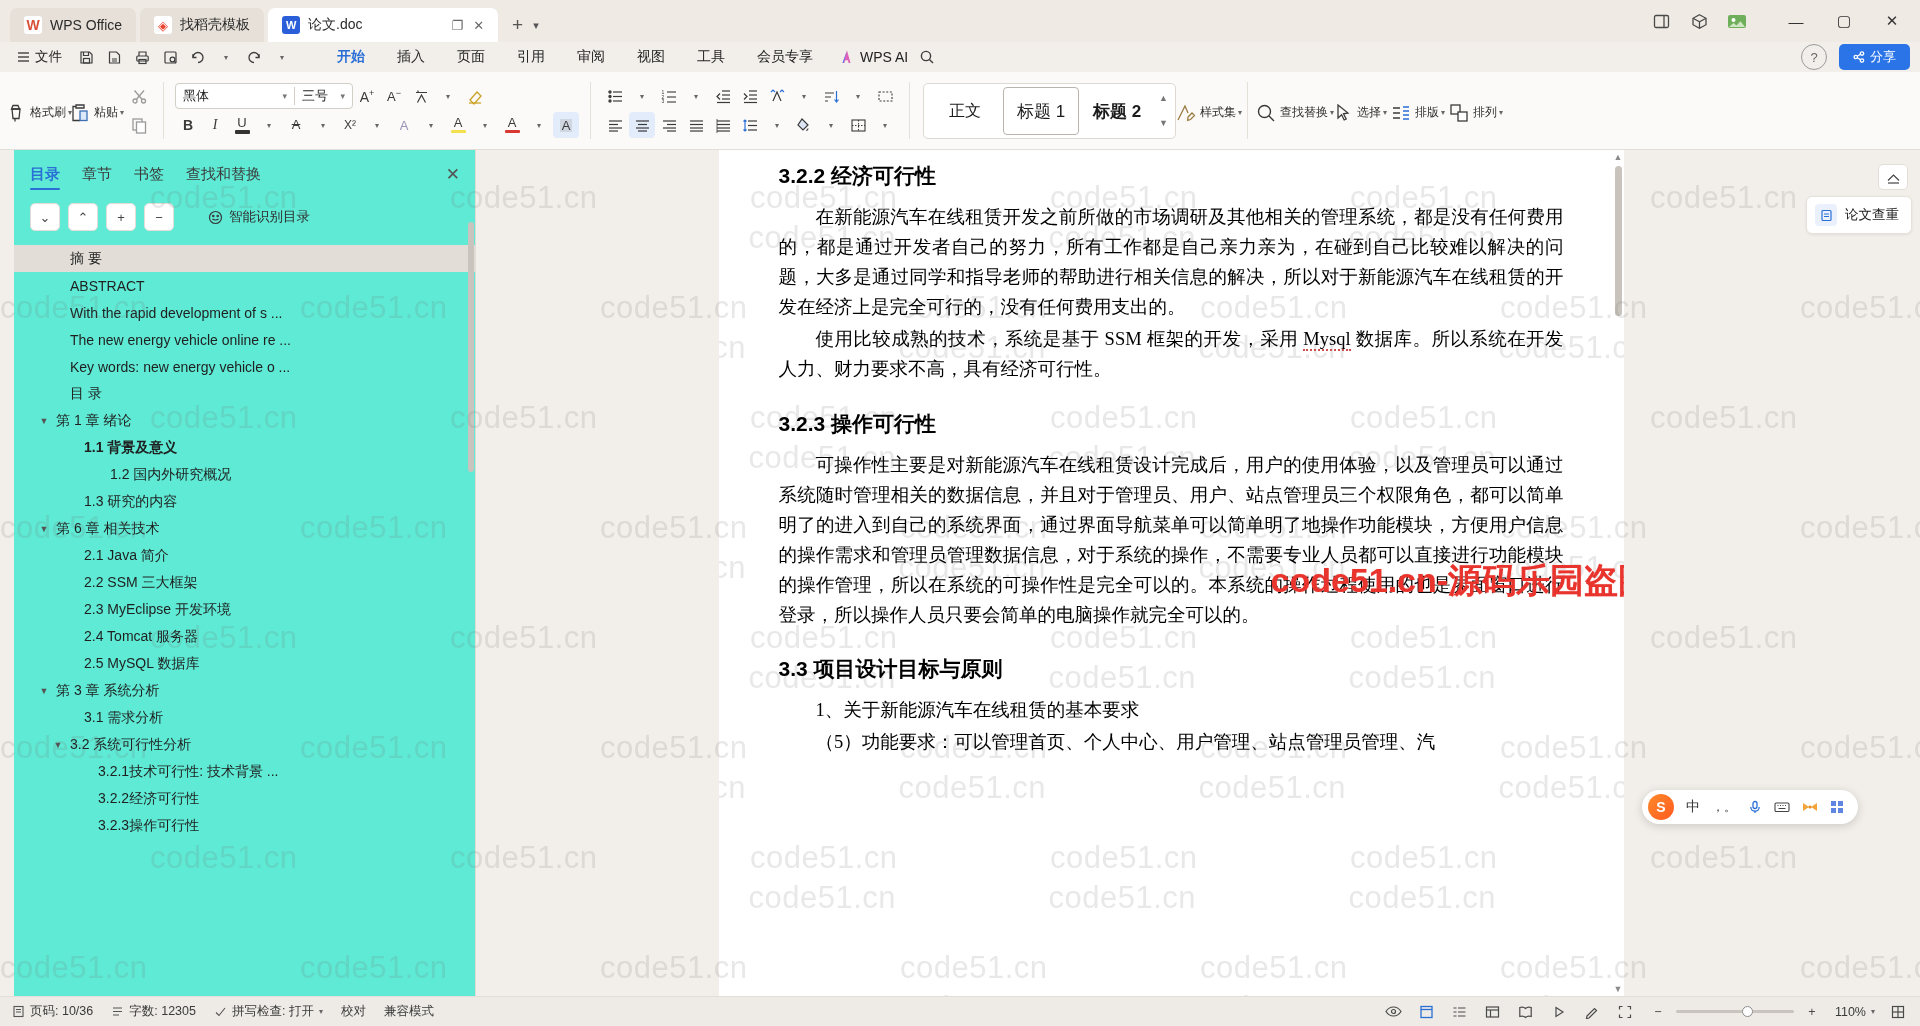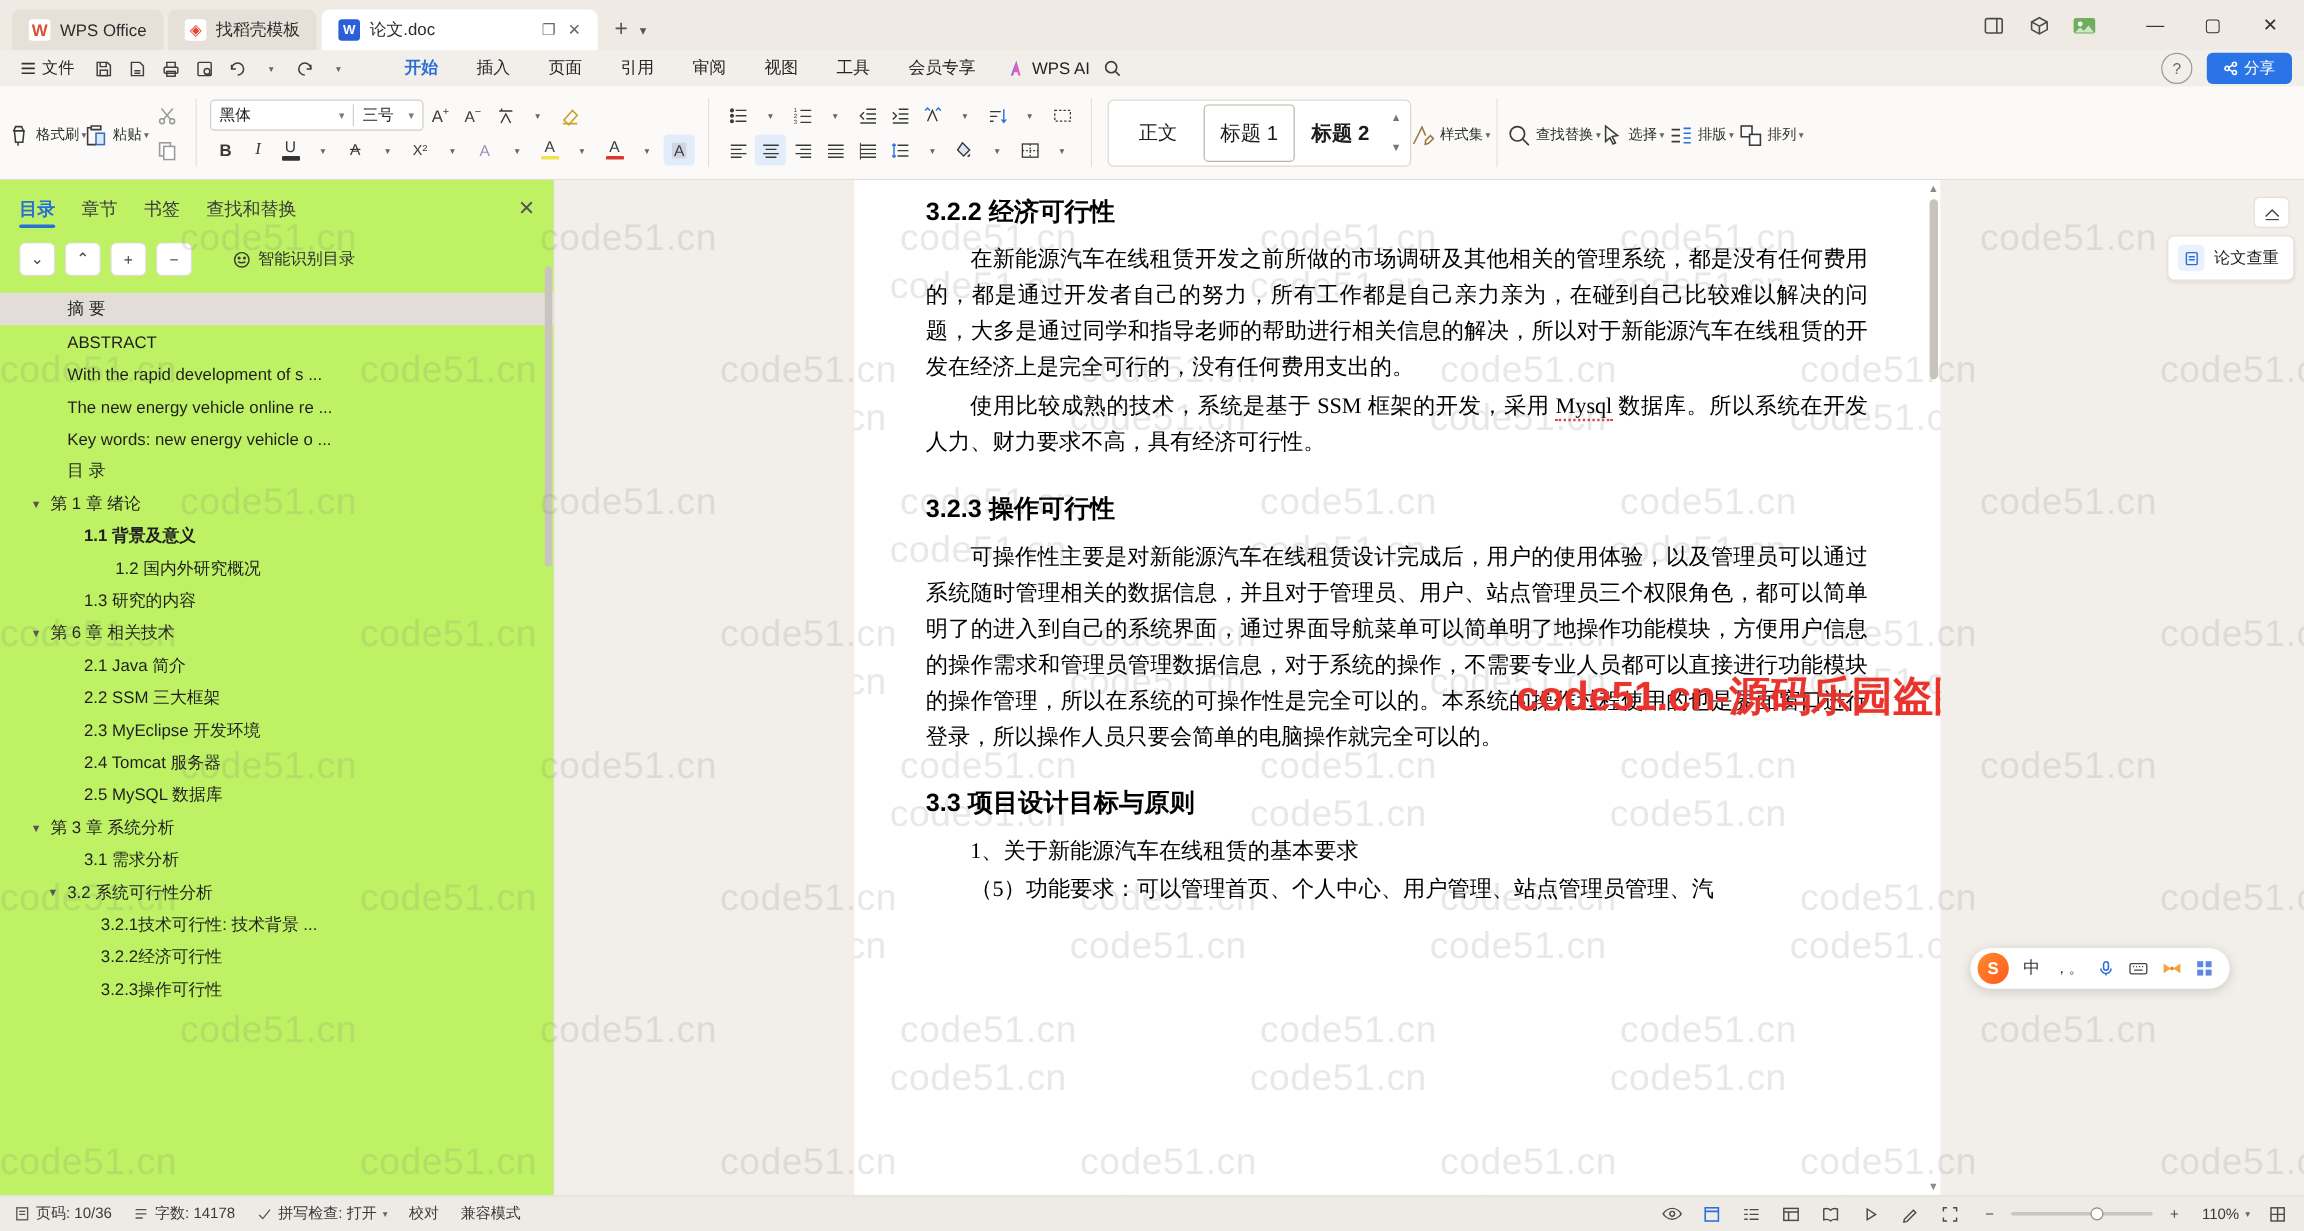--- a/index.html
+++ b/index.html
@@ -105,22 +105,22 @@
   .style-item.h1 { font-size: 17px; border: 1.6px solid #b9b4ad; }
   .style-item.h2 { font-size: 17px; font-weight: bold; }
   .style-scroll { display:flex; flex-direction:column; justify-content:space-around; height:48px; padding: 0 4px; gap:2px;}
   .style-scroll span { font-size: 9px; color:#777; cursor:pointer; line-height: 1;}
 
   
   .body { flex: 1; display: flex; position: relative; background: #f2efea; overflow: hidden; }
 
   
   .sidebar {
-    width: 462px; background: #bef264; display: flex; flex-direction: column;
-    position: relative; flex: 0 0 462px;
+    width: 462px; background: #5eead4; display: flex; flex-direction: column;
+    position: relative; flex: 0 0 462px; margin-left: 14px;
   }
   .sb-tabs { display:flex; align-items:center; gap: 22px; padding: 14px 16px 0 16px; font-size: 15px; color:#3b3b3b;}
   .sb-tab { cursor:pointer; padding-bottom: 6px; position: relative; }
   .sb-tab.active { color: #2a6fd6; font-weight: bold; }
   .sb-tab.active::after {
     content:""; position:absolute; left: 0; right: 0; bottom: 0; height: 2.5px; background:#2a6fd6; border-radius:2px;
   }
   .sb-close { margin-left: auto; font-size: 17px; color:#555; cursor:pointer; padding-bottom:6px;}
   .sb-toolrow { display:flex; align-items:center; gap: 8px; padding: 12px 16px 8px 16px; }
   .sb-tool {
@@ -1027,21 +1027,21 @@
       <svg width="13" height="13" viewBox="0 0 13 13" fill="none" stroke="#555" stroke-width="1.1">
           <rect x="2" y="1.5" width="9" height="10"></rect>
           <path d="M4 4.5h5M4 7h5"></path>
         </svg>
       <span>页码: 10/36</span>
     </div>
     <div class="sb-item">
       <svg width="13" height="13" viewBox="0 0 13 13" fill="none" stroke="#555" stroke-width="1.1">
           <path d="M2 3h9M2 6.5h9M2 10h6"></path>
         </svg>
-      <span>字数: 14178</span>
+      <span>字数: 12305</span>
     </div>
     <div class="sb-item">
       <svg width="13" height="13" viewBox="0 0 13 13" fill="none" stroke="#555" stroke-width="1.1">
           <path d="M2 7.5 5 10.5 11 3"></path>
         </svg>
       <span>拼写检查: 打开</span>
       <span class="caret">▾</span>
     </div>
     <div class="sb-item">
       <span>校对</span>

